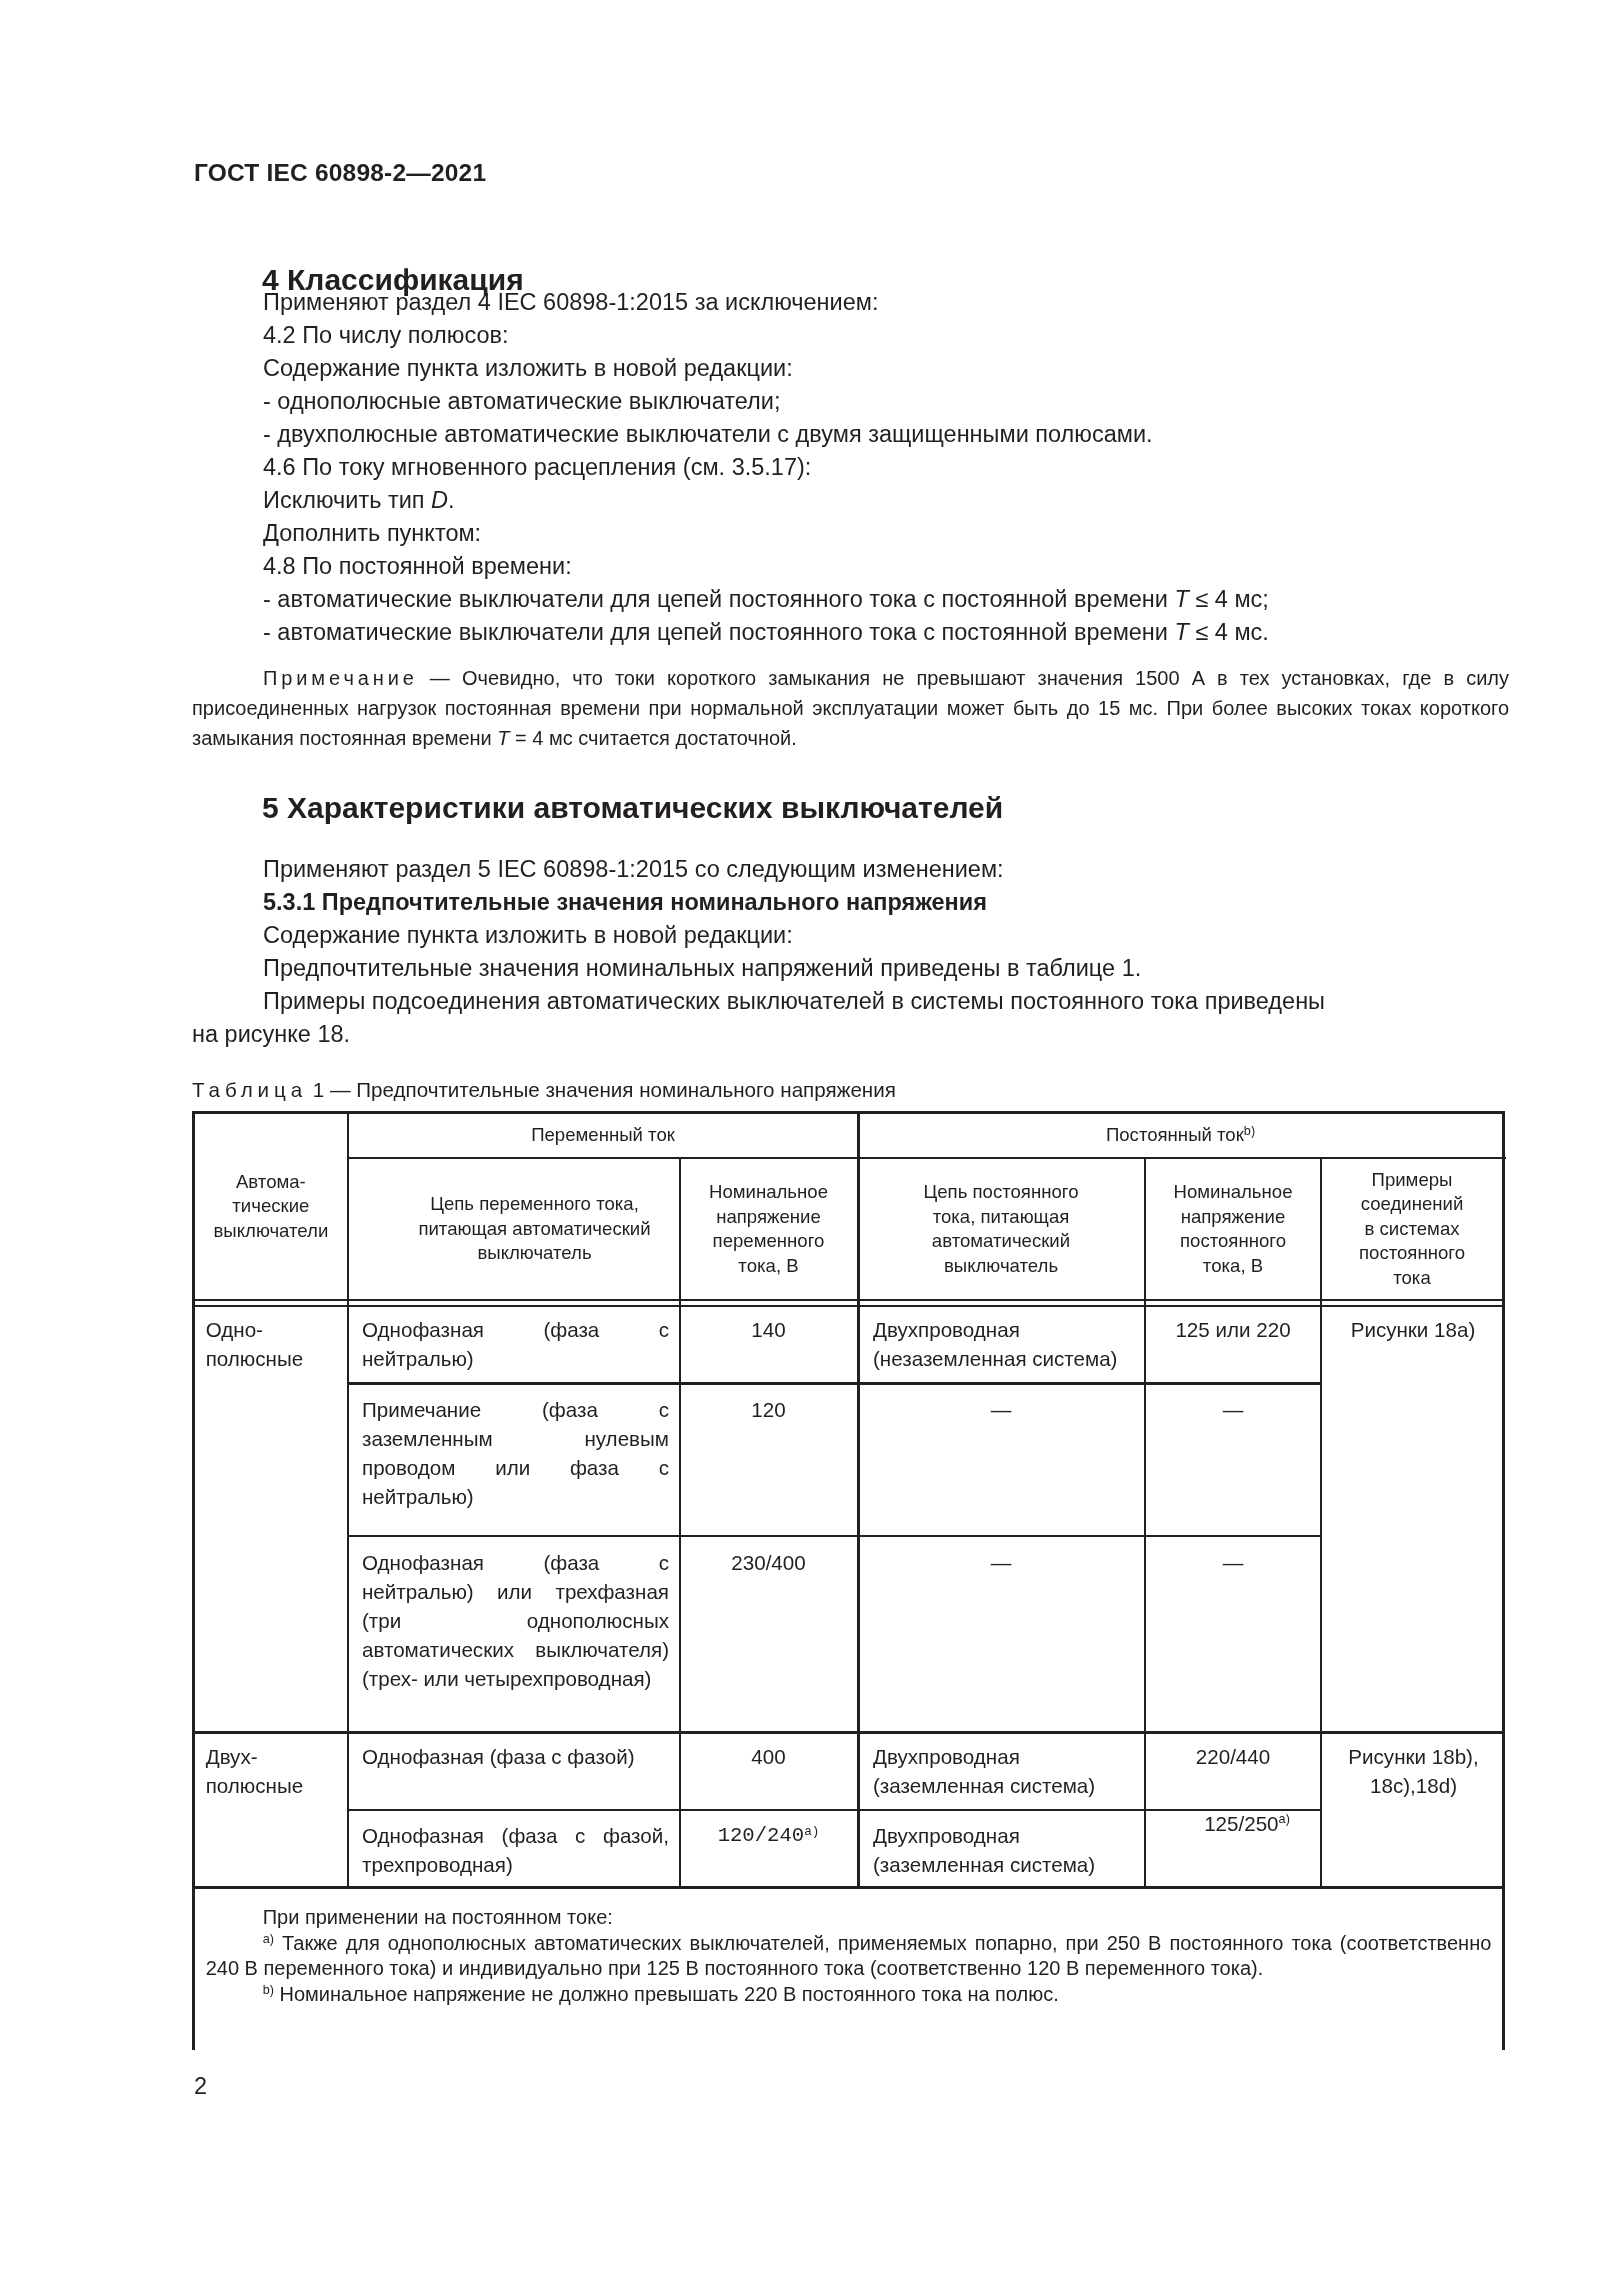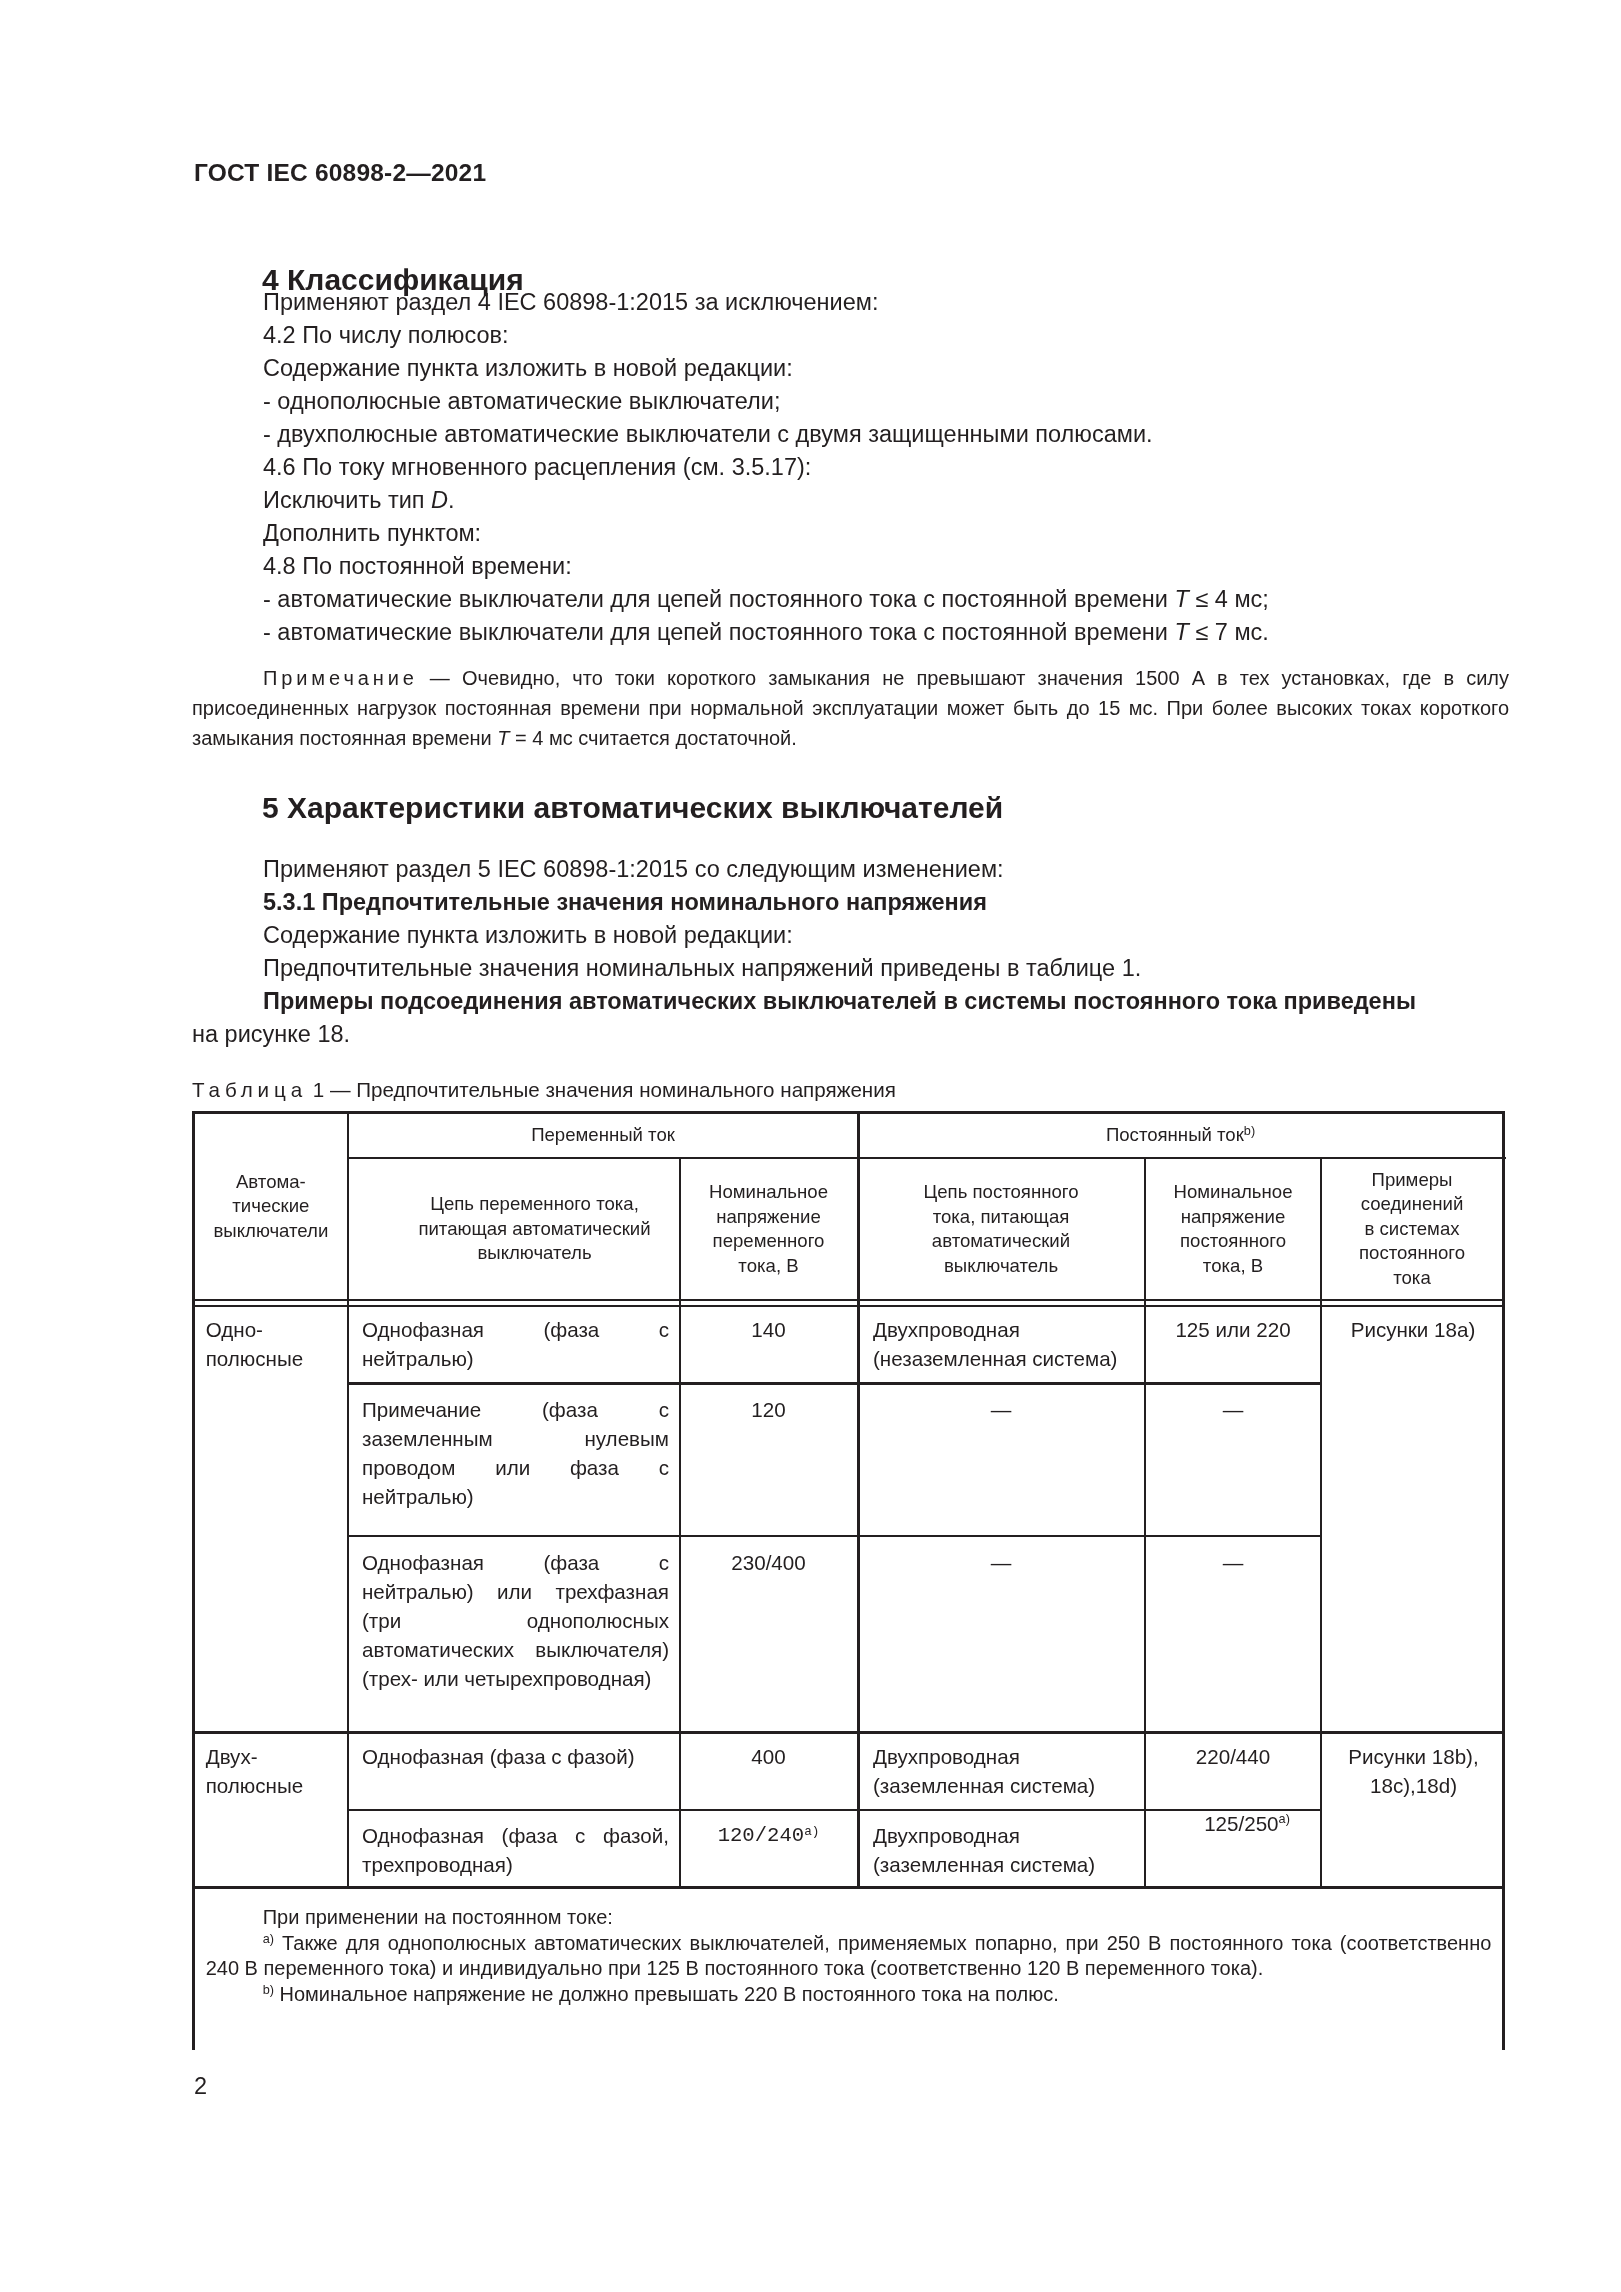--- a/index.html
+++ b/index.html
@@ -10,21 +10,21 @@
   .h1 { font-size: 30px; font-weight: bold; }
   .sec4-title { left: 262px; top: 263px; }
   .sec5-title { left: 262px; top: 791px; }
   .body-block { position: absolute; left: 263px; font-size: 23.5px; line-height: 33px; }
   .body-block .ln { white-space: nowrap; }
   .sec4-body { top: 286px; }
   .note { position: absolute; left: 192px; width: 1317px; top: 663px; font-size: 20px; line-height: 30px; text-align: justify; }
   .note .ind { display: inline-block; width: 71px; }
   .note .spaced { letter-spacing: 3.9px; }
   .sec5-body { top: 853px; width: 1247px; }
-  .sec5-body .full { white-space: normal; text-align: justify; text-align-last: left; font-weight: bold; }
+  .sec5-body .full { white-space: normal; text-align: justify; text-align-last: left; }
   .sec5-body .wrapline { margin-left: -71px; }
   .bold { font-weight: bold; }
   .caption { left: 192px; top: 1078px; font-size: 20.6px; }
   .caption .spaced { letter-spacing: 4.9px; }
 
   .tbl { position: absolute; left: 192px; top: 1111px; width: 1313px; height: 939px; }
   .line { position: absolute; background: #231f20; }
   .cell { position: absolute; font-size: 20.6px; line-height: 29px; box-sizing: border-box; }
   .hcell { position: absolute; font-size: 18.6px; line-height: 24.5px; text-align: center; box-sizing: border-box;
            display: flex; align-items: center; justify-content: center; }
@@ -45,21 +45,21 @@
   <div class="ln">Применяют раздел 4 IEC 60898-1:2015 за исключением:</div>
   <div class="ln">4.2  По числу полюсов:</div>
   <div class="ln">Содержание пункта изложить в новой редакции:</div>
   <div class="ln">- однополюсные автоматические выключатели;</div>
   <div class="ln">- двухполюсные автоматические выключатели с двумя защищенными полюсами.</div>
   <div class="ln">4.6  По току мгновенного расцепления (см. 3.5.17):</div>
   <div class="ln"><span>Исключить тип </span><i>D</i><span>.</span></div>
   <div class="ln">Дополнить пунктом:</div>
   <div class="ln">4.8  По постоянной времени:</div>
   <div class="ln"><span>- автоматические выключатели для цепей постоянного тока с постоянной времени </span><i>T</i><span> ≤ 4 мс;</span></div>
-  <div class="ln"><span>- автоматические выключатели для цепей постоянного тока с постоянной времени </span><i>T</i><span> ≤ 7 мс.</span></div>
+  <div class="ln"><span>- автоматические выключатели для цепей постоянного тока с постоянной времени </span><i>T</i><span> ≤ 4 мс.</span></div>
 </div>
 
 <div class="note"><span class="ind"></span><span class="spaced">Примечание</span><span> — </span><span>Очевидно, что токи короткого замыкания не превышают значения 1500 А в тех установках, где в силу присоединенных нагрузок постоянная времени при нормальной эксплуатации может быть до 15 мс. При более высоких токах короткого замыкания постоянная времени </span><i>T</i><span> = 4 мс считается достаточной.</span></div>
 
 <div class="abs h1 sec5-title">5  Характеристики автоматических выключателей</div>
 <div class="body-block sec5-body">
   <div class="ln">Применяют раздел 5 IEC 60898-1:2015 со следующим изменением:</div>
   <div class="ln bold">5.3.1  Предпочтительные значения номинального напряжения</div>
   <div class="ln">Содержание пункта изложить в новой редакции:</div>
   <div class="ln">Предпочтительные значения номинальных напряжений приведены в таблице 1.</div>

